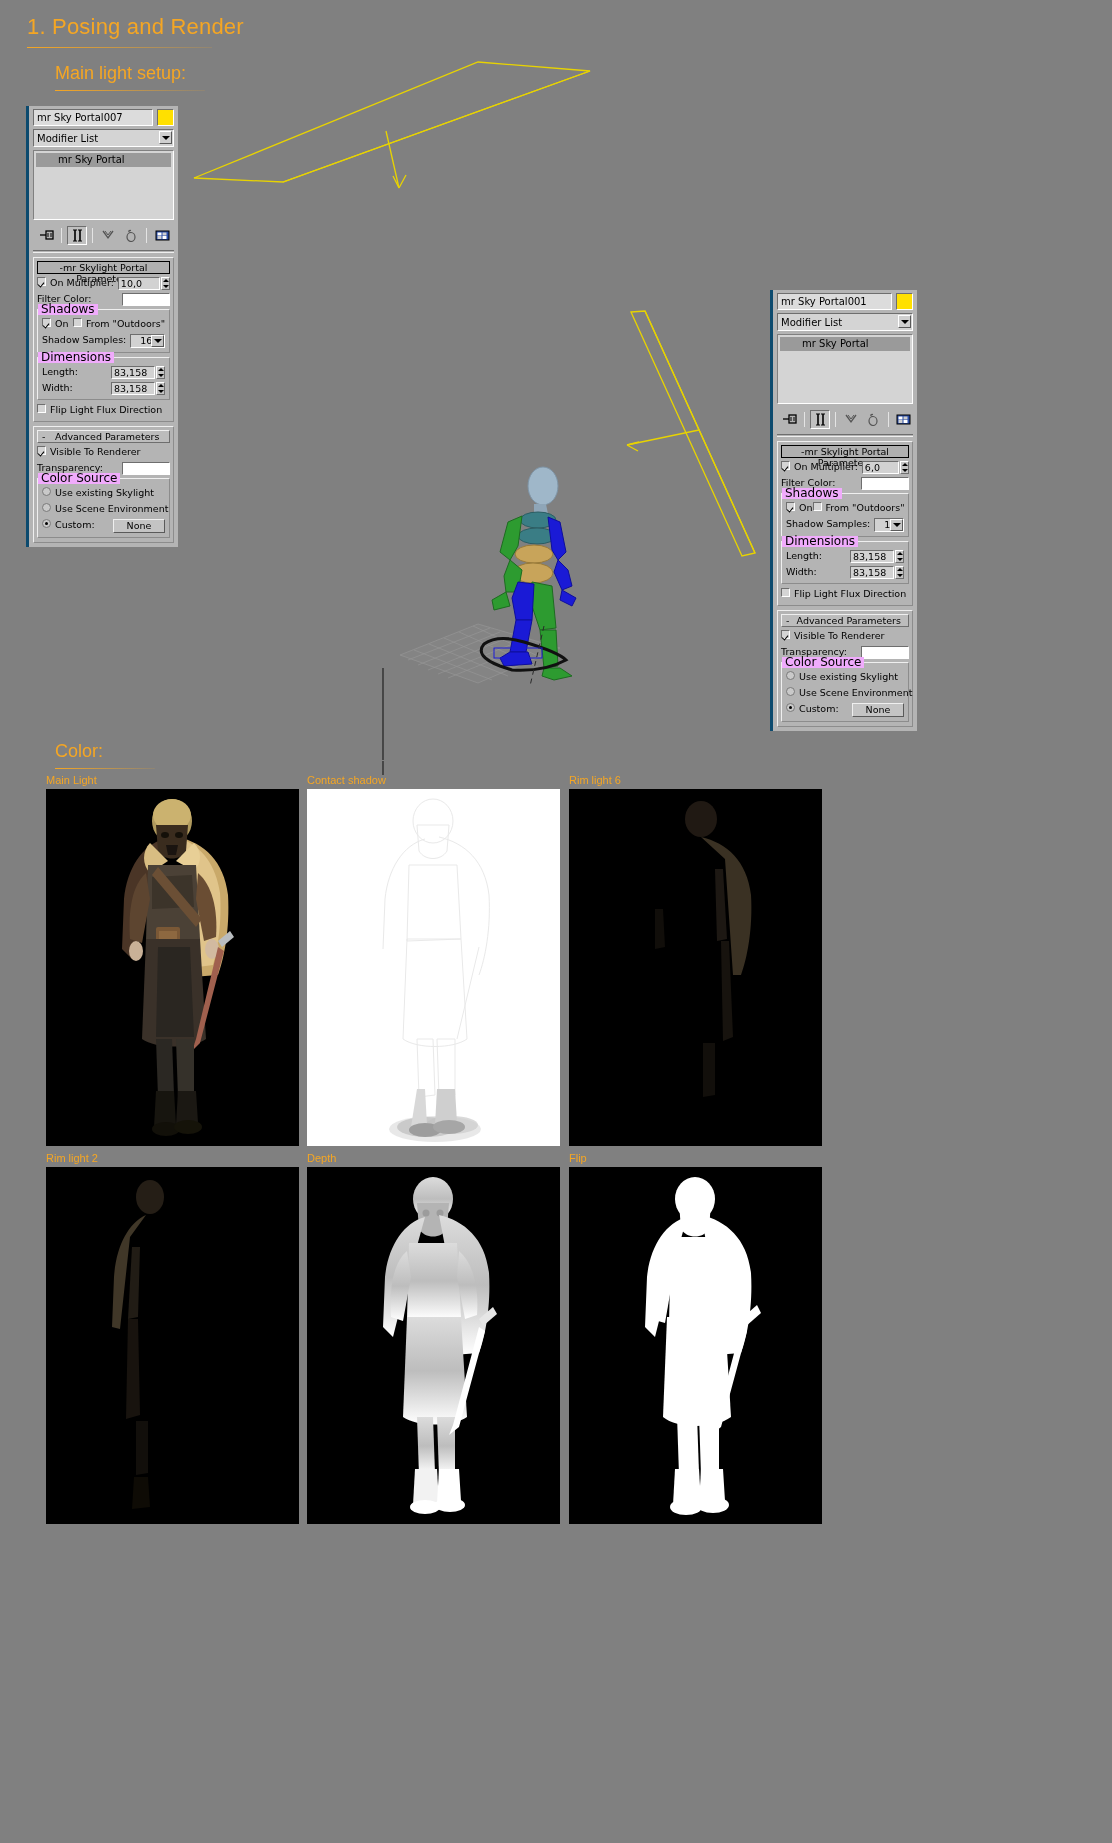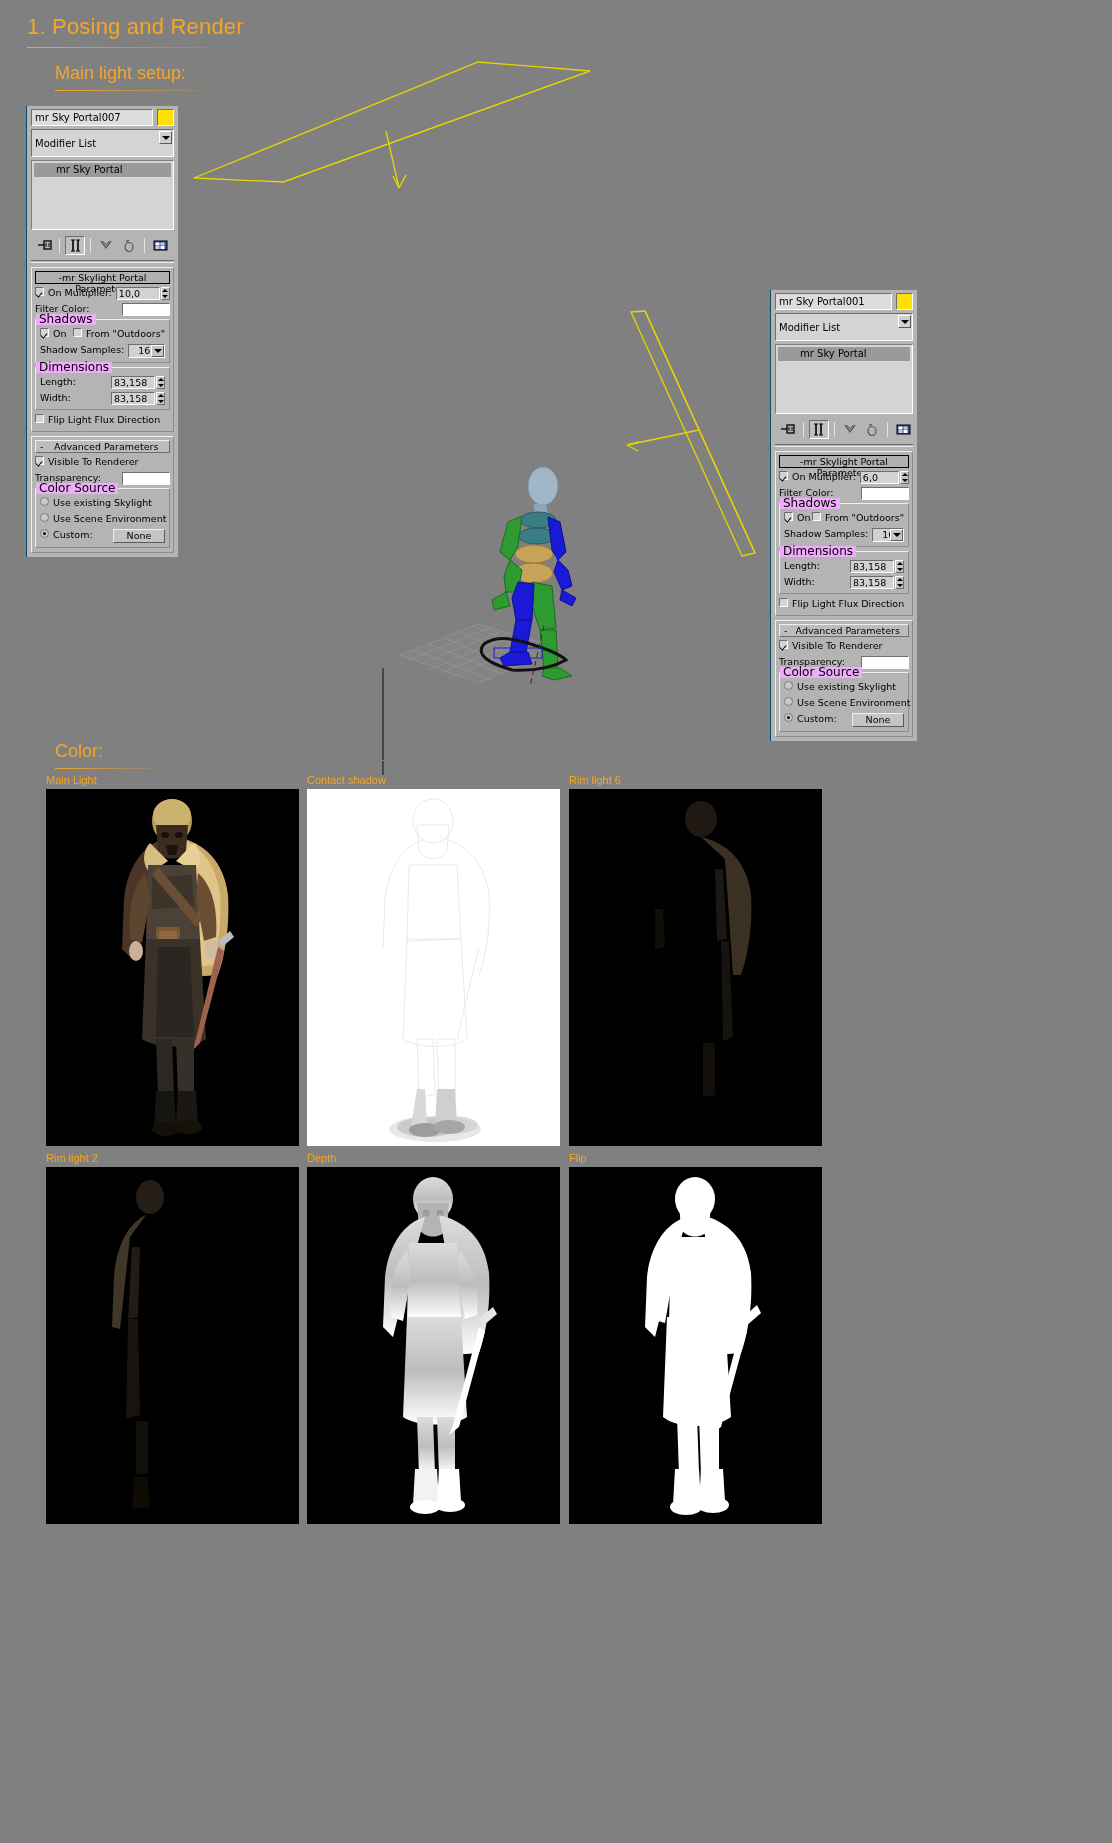--- a/index.html
+++ b/index.html
@@ -36,21 +36,21 @@
   }
   .h-passes-rule {
     position:absolute; left:55px; top:768px; width:100px; height:1px;
     background:linear-gradient(to right,#f5a623,rgba(245,166,35,.12));
   }
 
   
   .maxpanel {
     position:absolute;
     background:#b4b4b4;
-    border-left:1px solid #0c4a6e;
+    border-left:3px solid #0c4a6e;
     font-family:"DejaVu Sans","Liberation Sans",sans-serif;
     color:#000;
   }
   .mp-left  { left:26px;  top:106px; width:152px; }
   .mp-right { left:770px; top:290px; width:147px; }
 
   .mp-inner { padding:3px 4px 4px 4px; }
 
   .mp-namerow { display:flex; align-items:stretch; gap:4px; }
   .mp-name {
@@ -58,21 +58,21 @@
     border:1px solid #fff; border-top-color:#6e6e6e; border-left-color:#6e6e6e;
     font-size:10px; line-height:15px; padding:0 3px;
     white-space:nowrap; overflow:hidden;
   }
   .mp-swatch {
     width:17px; height:17px; background:#ffe000;
     border:1px solid #fff; border-top-color:#6e6e6e; border-left-color:#6e6e6e;
   }
 
   .mp-combo {
-    margin-top:3px; height:28px; background:#d4d4d4;
+    margin-top:3px; height:18px; background:#d4d4d4;
     border:1px solid #fff; border-top-color:#6e6e6e; border-left-color:#6e6e6e;
     display:flex; align-items:center; font-size:10px; padding-left:3px;
     position:relative;
   }
   .mp-combo .arrow {
     position:absolute; right:1px; top:1px; width:13px; height:13px;
     background:#cfcfcf; border:1px solid #fff;
     border-right-color:#5a5a5a; border-bottom-color:#5a5a5a;
     display:flex; align-items:center; justify-content:center;
   }

